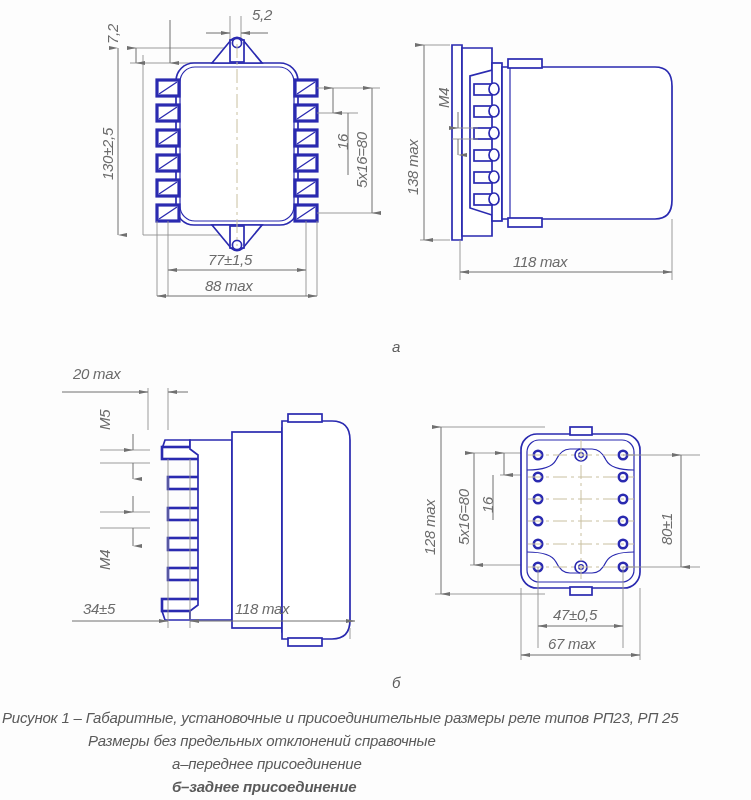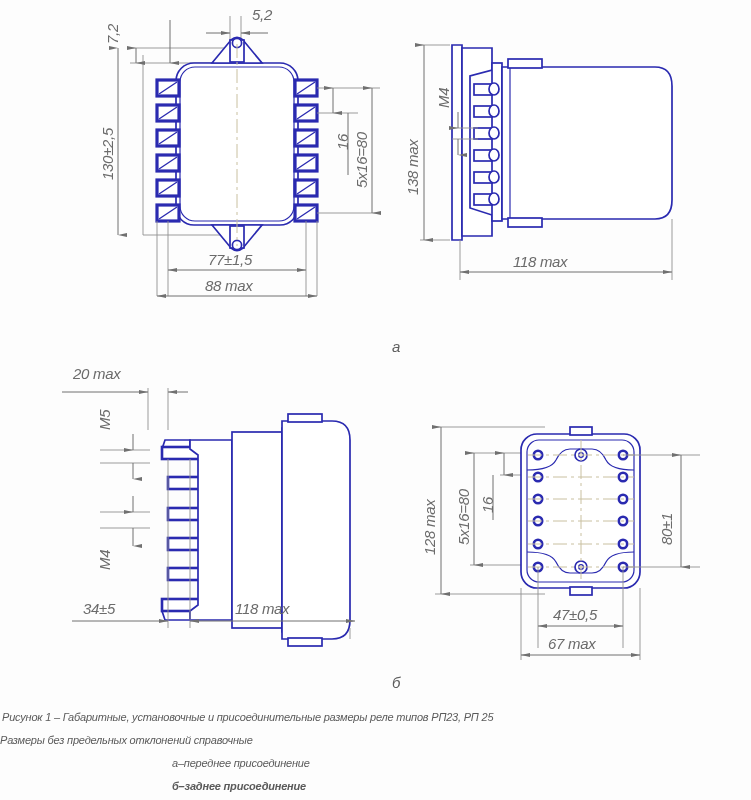--- a/index.html
+++ b/index.html
@@ -28,27 +28,27 @@
     height: 800px;
   }
   .caption-block {
     position: absolute;
     left: 0;
     top: 706px;
     width: 751px;
     color: #5a5a5a;
     font-family: "Liberation Sans", sans-serif;
     font-style: italic;
-    font-size: 11px;
+    font-size: 15px;
     letter-spacing: -0.2px;
     line-height: 23px;
     white-space: nowrap;
   }
   .cap-line-1 { padding-left: 2px; }
-  .cap-line-2 { }
+  .cap-line-2 { padding-left: 88px; }
   .cap-line-3 { padding-left: 172px; }
   .cap-line-4 { padding-left: 172px; font-weight: bold; }
 
   text.dim {
     font-family: "Liberation Sans", sans-serif;
     font-style: italic;
     fill: #6b6b6b;
     font-size: 15px;
     letter-spacing: -0.3px;
   }

